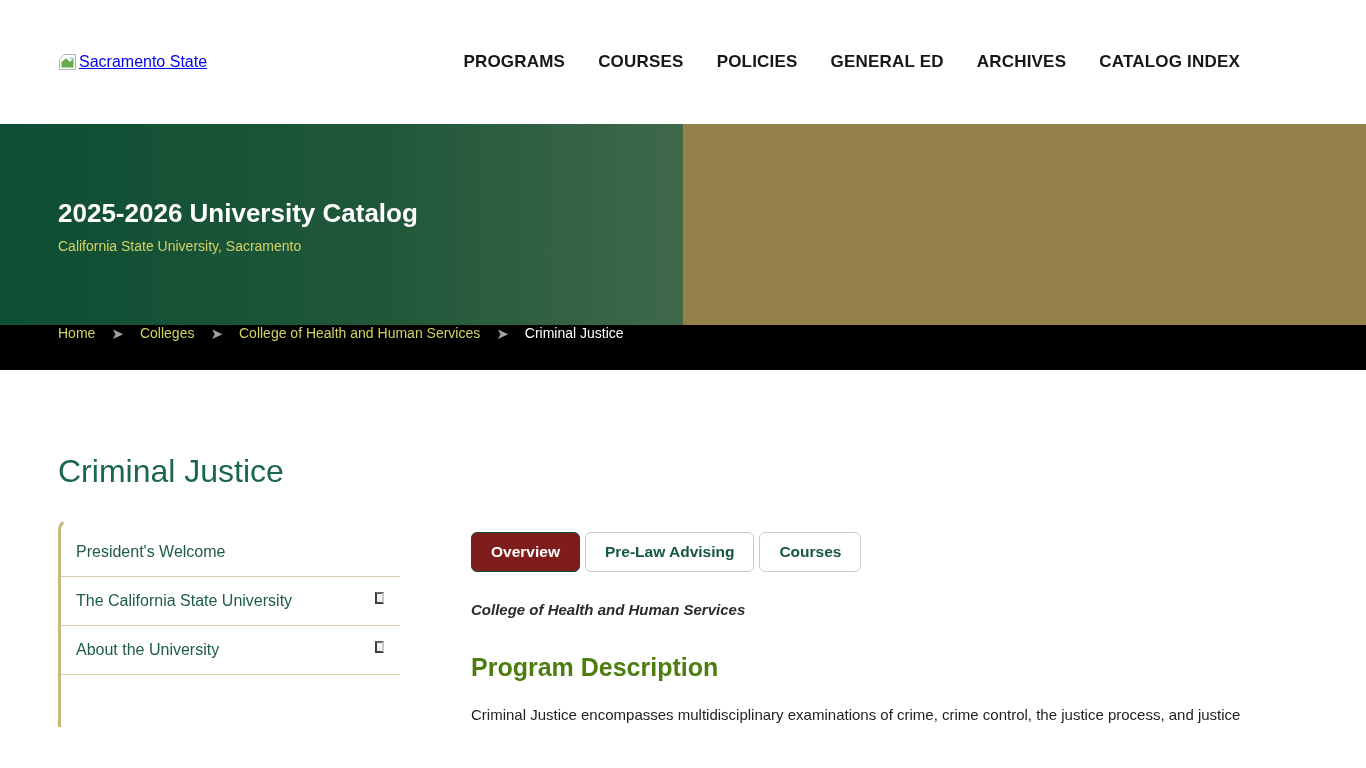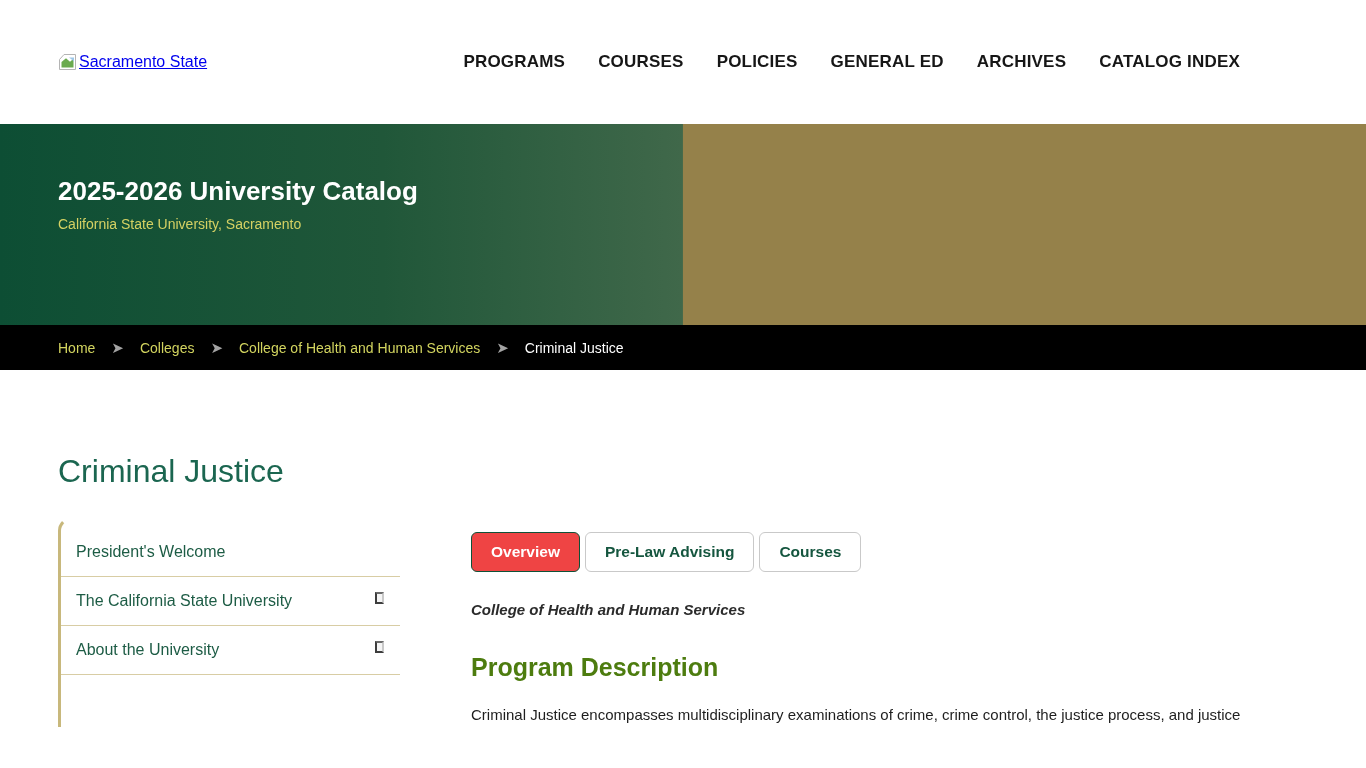--- a/index.html
+++ b/index.html
@@ -24,26 +24,26 @@
   .main-nav a {
     font-weight: 700; font-size: 17px; color: #161616; text-decoration: none;
     margin-left: 33px; letter-spacing: 0.2px; cursor: pointer; white-space: nowrap;
   }
 
   
   .hero {
     height: 201px;
     background: linear-gradient(90deg, #0d4e34 0%, #205739 28%, #40684a 49.96%, #95814a 50%, #95814a 100%);
   }
-  .hero .container { padding-top: 52px; }
+  .hero .container { padding-top: 74px; }
   .hero-title { margin: 0 0 9px 0; font-size: 26px; font-weight: 700; color: #ffffff; }
   .hero-subtitle { margin: 0; font-size: 14px; color: #d5d163; }
 
   
-  .breadcrumb-bar { background: #000000; height: 45px; display: flex; align-items: center; }
+  .breadcrumb-bar { background: #000000; height: 45px; display: flex; align-items: flex-start; }
   .crumbs { display: flex; align-items: center; font-size: 14px; }
   .crumb-link { color: #d2d45f; text-decoration: none; cursor: pointer; }
   .crumb-current { color: #ffffff; }
   .crumb-sep { color: #a3a3a3; font-size: 15px; margin: 0 16px; line-height: 1; }
 
   
   .page-title {
     margin: 83px 0 0 0;
     font-size: 32px; font-weight: 400; color: #1b6650; line-height: 1.15;
   }
@@ -73,21 +73,21 @@
   
   .content-col { flex: 1; padding-top: 15px; }
   .tabs { display: flex; gap: 5px; }
   .tab {
     font-family: "Liberation Sans", sans-serif;
     font-weight: 700; font-size: 15.5px;
     padding: 10px 19px;
     border: 1px solid #c9c9c9; border-radius: 6px;
     background: #ffffff; color: #15563f; cursor: pointer; line-height: 1.2;
   }
-  .tab.active { background: #ef4444; border-color: #0f5138; color: #ffffff; }
+  .tab.active { background: #7f1d1d; border-color: #0f5138; color: #ffffff; }
   .college-line { margin: 29px 0 0 0; font-size: 15px; font-weight: 700; font-style: italic; color: #2b2b2b; }
   .section-title { margin: 35px 0 0 0; font-size: 25px; font-weight: 700; color: #4d7c0f; }
   .description { margin: 21px 0 0 0; font-size: 15px; line-height: 1.55; color: #1e1e1e; max-width: 837px; width: 837px; }
 </style>
 </head>
 <body>
 
 <div class="page">
 
   <header class="site-header">

